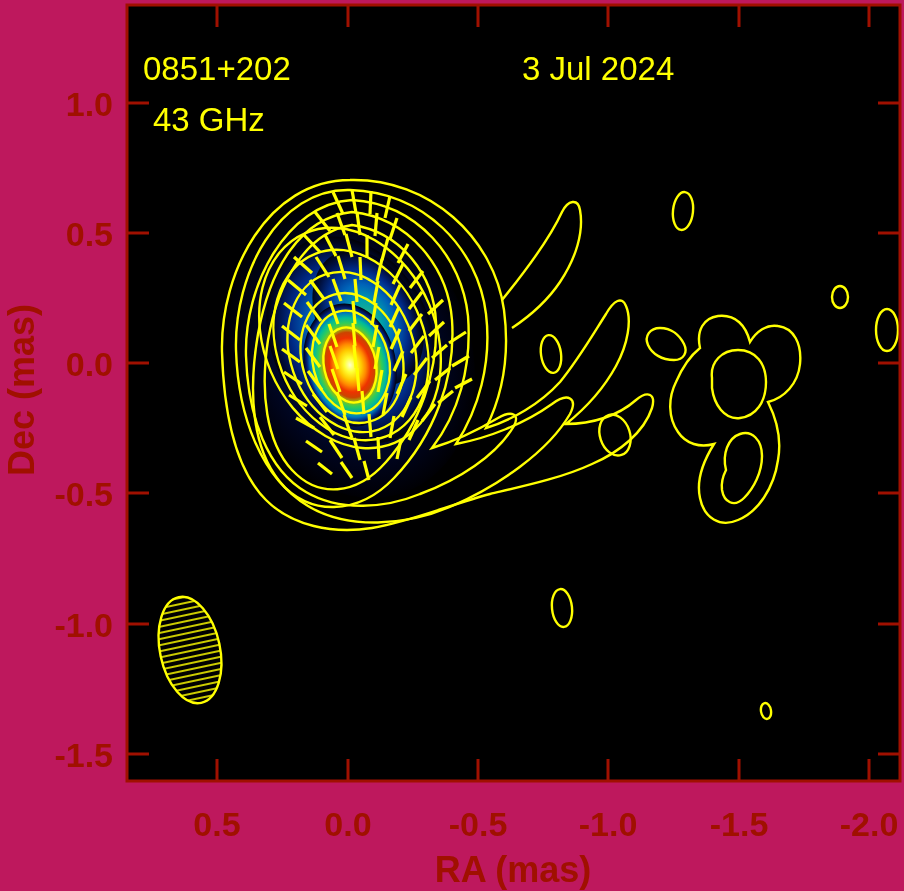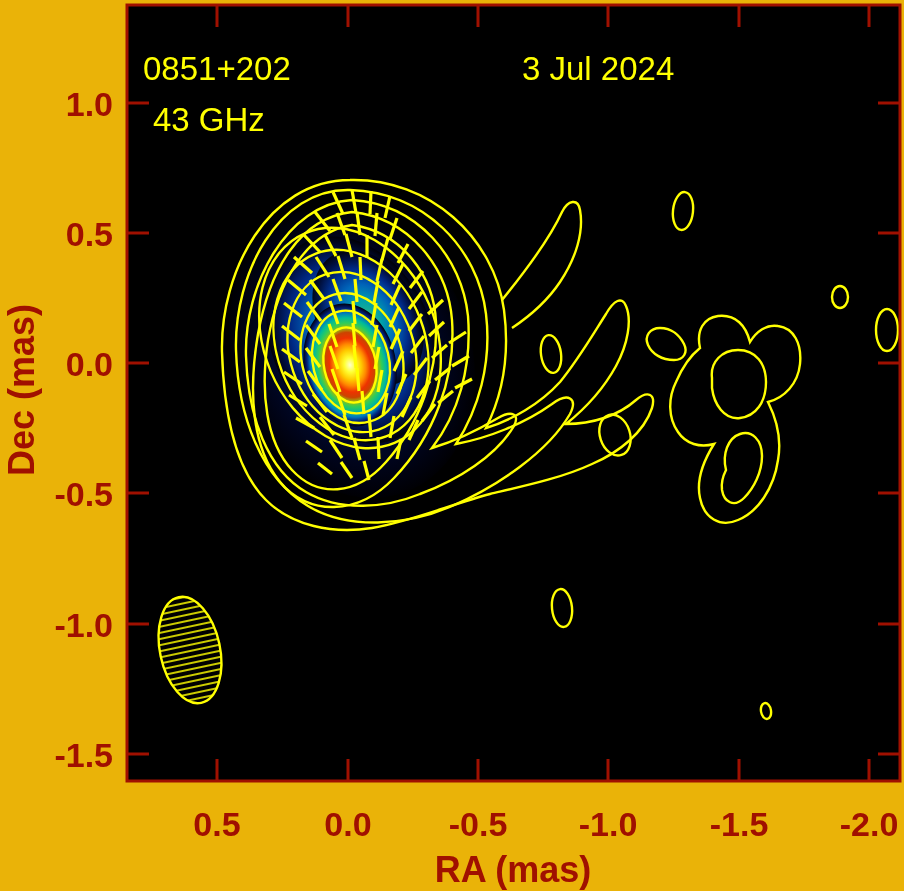--- a/index.html
+++ b/index.html
@@ -10,21 +10,21 @@
   body {
     width: 904px;
     height: 891px;
     font-family: "Liberation Sans", sans-serif;
     overflow: hidden;
   }
   #figure {
     position: relative;
     width: 904px;
     height: 891px;
-    background: #eab308;
+    background: #be185d;
   }
   #plot-svg {
     position: absolute;
     left: 0;
     top: 0;
   }
   .axis-text {
     fill: #a01000;
     font-family: "Liberation Sans", sans-serif;
     font-weight: bold;

